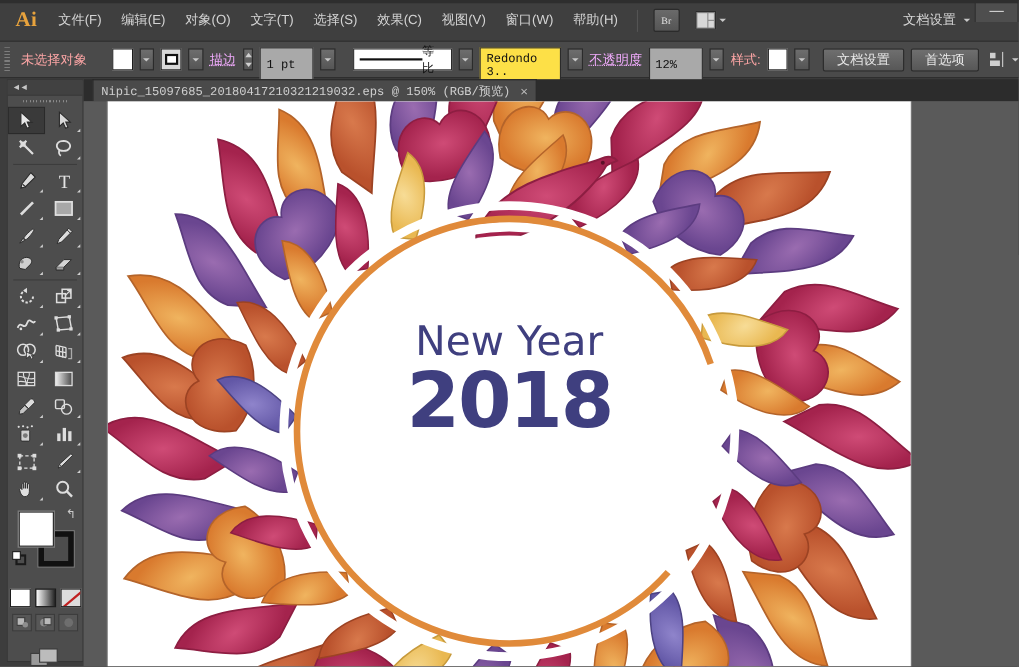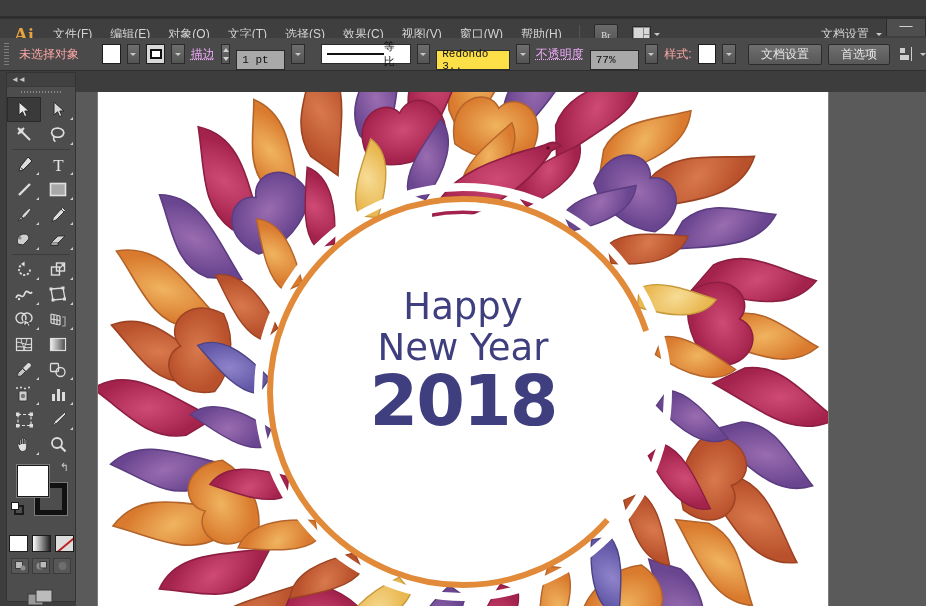--- a/index.html
+++ b/index.html
@@ -7,21 +7,21 @@
     width: 926px; height: 606px;
     overflow: hidden;
     background: #3d3d3d;
     font-family: "Liberation Sans", sans-serif;
     -webkit-font-smoothing: none;
   }
   #app { position: relative; width: 926px; height: 606px; background: #3d3d3d; }
 
   
   .menubar {
-    position: absolute; left: 0; top: 16px; width: 926px; height: 38px;
+    position: absolute; left: 0; top: 0; width: 926px; height: 38px;
     background: #3f3f3f;
     border-bottom: 1px solid #2a2a2a;
     display: flex; align-items: center;
   }
   .menubar::before{
     content:""; position:absolute; left:0; top:0; width:926px; height:3px;
     background:#2e2e2e;
   }
   .ai-logo {
     width: 40px; height: 32px; margin-left: 4px;
@@ -96,21 +96,21 @@
   .spin {
     width:11px;height:20px;display:flex;flex-direction:column;
     justify-content:space-around;align-items:center;
     background:linear-gradient(#6e6e6e,#555); border:1px solid #2b2b2b;
   }
   .spin u{width:0;height:0;border-left:3px solid transparent;border-right:3px solid transparent;border-bottom:4px solid #d0d0d0;display:block;}
   .spin d{width:0;height:0;border-left:3px solid transparent;border-right:3px solid transparent;border-top:4px solid #d0d0d0;display:block;}
   .field {
     height:20px; background:#a9a9a9; border:1px solid #2b2b2b;
     color:#111; font-size:11px; display:flex;align-items:center;
-    padding:2px 5px; font-family:"Liberation Mono", monospace;margin-top:12px;
+    padding:16px 5px; font-family:"Liberation Mono", monospace;margin-top:12px;
   }
   .field.light { background:#fde047; }
   .profile {
     width:105px;height:20px;background:#fff;border:1px solid #2b2b2b;
     display:flex;align-items:center;justify-content:space-between;padding:0 5px;margin-left:10px;
   }
   .profile .ln { width:60px;height:2px;background:#111; }
   .profile .tx { font-size:11px;color:#111; }
   .push {
     height:21px; background:linear-gradient(#6f6f6f,#575757);
@@ -277,21 +277,21 @@
     <div class="drop-btn">
       <span class="caret sm"></span>
     </div>
 
     <div class="field light" style="width:86px">Redondo 3..</div>
     <div class="drop-btn">
       <span class="caret sm"></span>
     </div>
 
     <div class="cb-label orange">不透明度</div>
-    <div class="field" style="width:56px">77%</div>
+    <div class="field" style="width:56px">12%</div>
     <div class="drop-btn">
       <span class="caret sm"></span>
     </div>
 
     <div class="cb-label">样式:</div>
     <div class="swatch-box"></div>
     <div class="drop-btn">
       <span class="caret sm"></span>
     </div>
 
@@ -301,20 +301,26 @@
     <div style="display:flex;align-items:center;gap:4px;margin-left:4px">
       <svg width="16" height="14" viewBox="0 0 16 14">
         <rect x="0" y="1" width="5" height="5" fill="#cfcfcf"></rect>
         <rect x="0" y="8" width="9" height="5" fill="#cfcfcf"></rect>
         <rect x="11" y="0" width="1" height="14" fill="#cfcfcf"></rect>
       </svg>
       <span class="caret sm"></span>
     </div>
   </div>
 
+  <div class="tabbar">
+    <div class="doctab">
+      <span>Nipic_15097685_20180417210321219032.eps @ 150% (RGB/预览)</span>
+      <span class="x">×</span>
+    </div>
+  </div>
 
   <div class="toolbar">
     <div class="tb-head">
       <span class="cc">◄◄</span>
     </div>
     <div class="tb-grip"></div>
 
     <div class="tool-grid">
       <div class="tool sel">
         <svg width="13" height="17" viewBox="0 0 13 17">
@@ -836,21 +842,20 @@
 
           <circle cx="0" cy="0" r="178" fill="#ffffff"></circle>
 
           <circle cx="0" cy="0" r="186" fill="none" stroke="#ffffff" stroke-width="9"></circle>
           <circle cx="0" cy="0" r="193" fill="none" stroke="#e08a3a" stroke-width="6" stroke-dasharray="1010 200" stroke-dashoffset="-140"></circle>
           <circle cx="0" cy="0" r="205" fill="none" stroke="#ffffff" stroke-width="8"></circle>
         </g>
       </svg>
 
       <div class="art-text">
-        <div class="t-happy">Happy</div>
         <div class="t-newyear">New Year</div>
         <div class="t-year">2018</div>
       </div>
 
     </div>
   </div>
 
 </div>
 
 </body></html>

